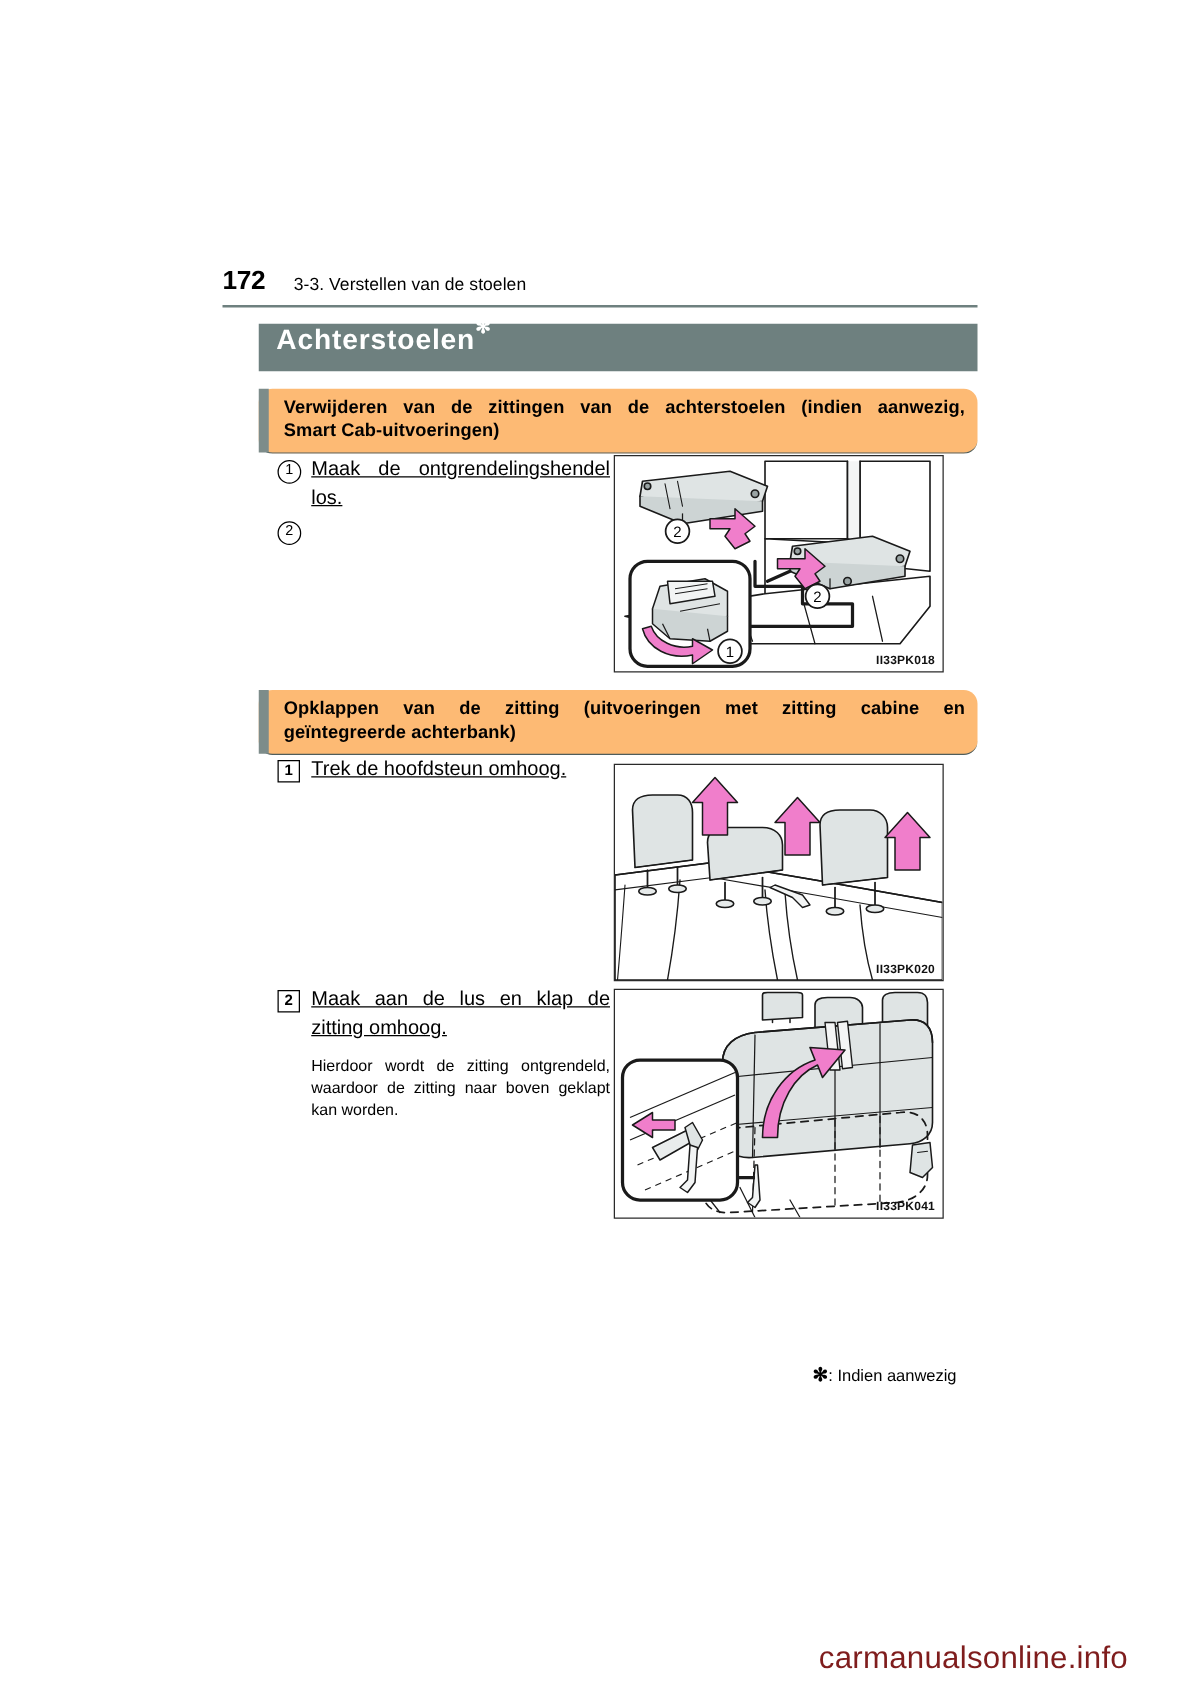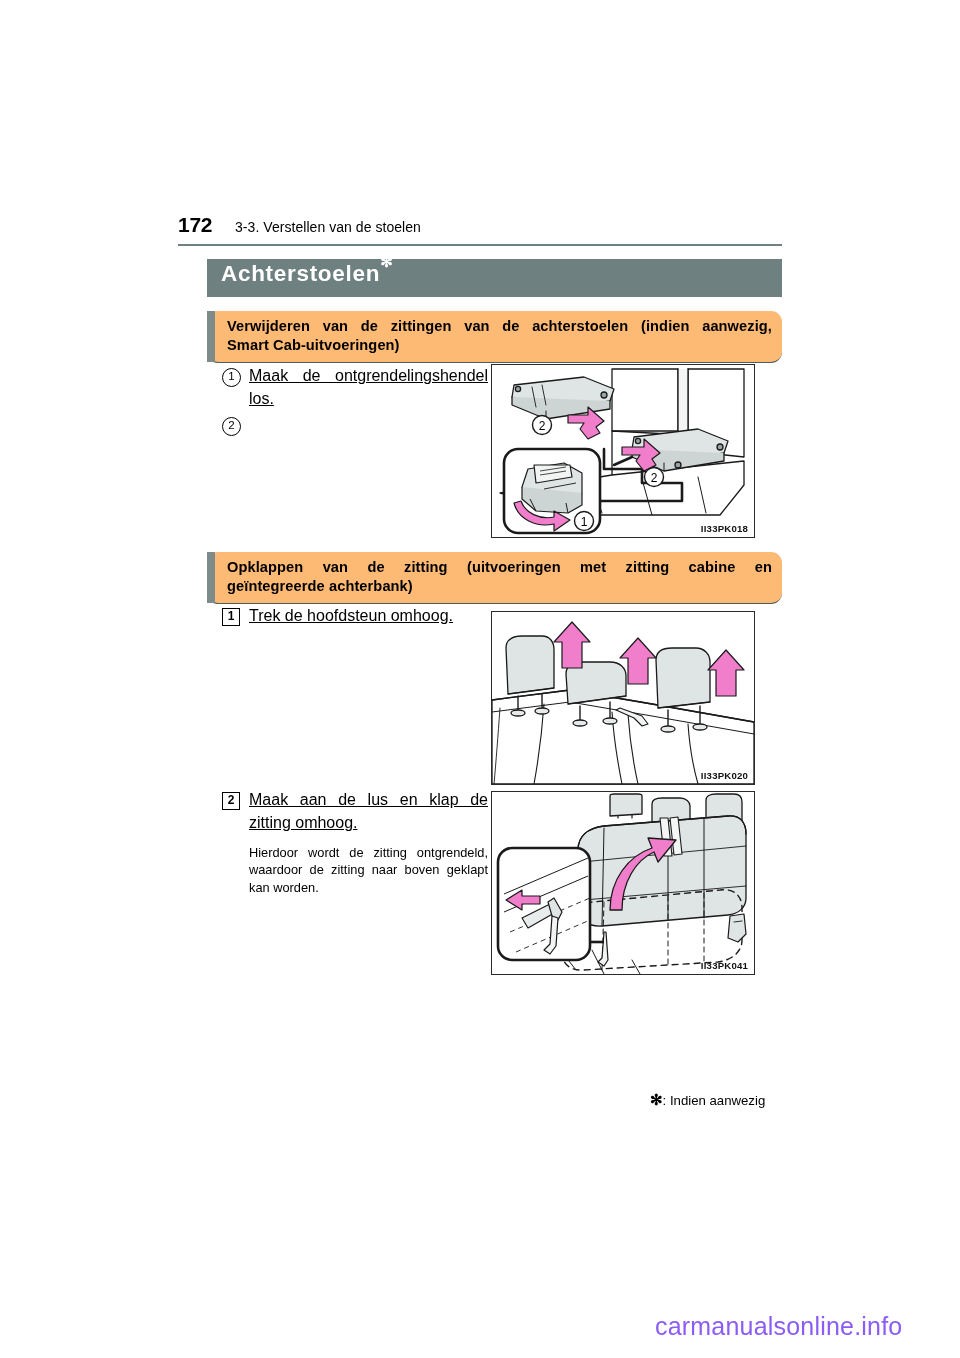--- a/index.html
+++ b/index.html
@@ -216,21 +216,21 @@
     font-size: 15px;
     font-weight: bold;
   }
 
   
   .watermark {
     position: absolute;
     left: 655px;
     top: 1312px;
     font-size: 25px;
-    color: #8b5cf6;
+    color: #7f1d1d;
     letter-spacing: 0.2px;
     white-space: nowrap;
   }
 </style>
 </head>
 <body>
 
 <div class="page">
 
   <div class="runhead">

